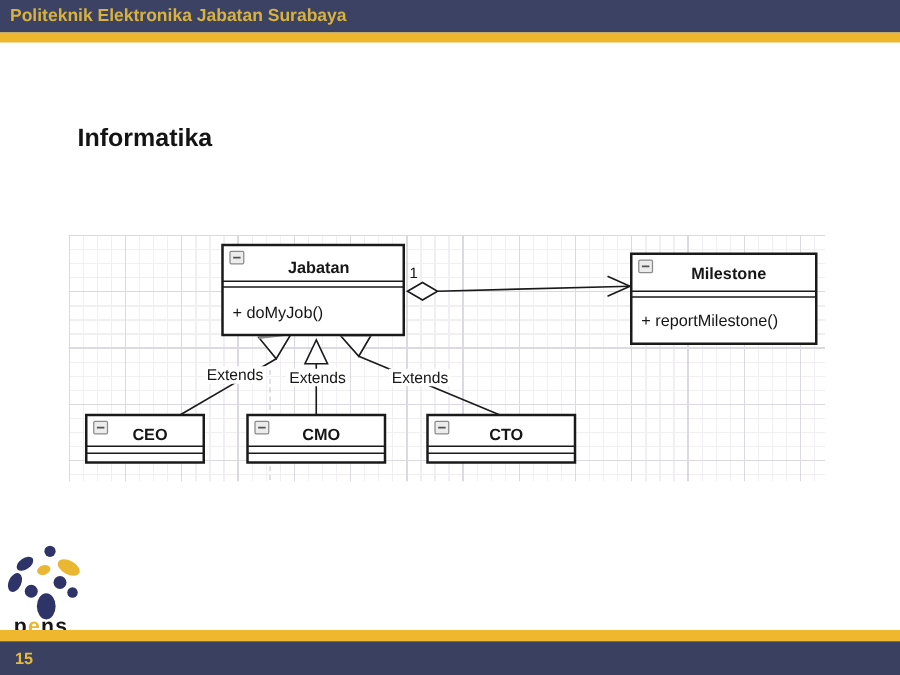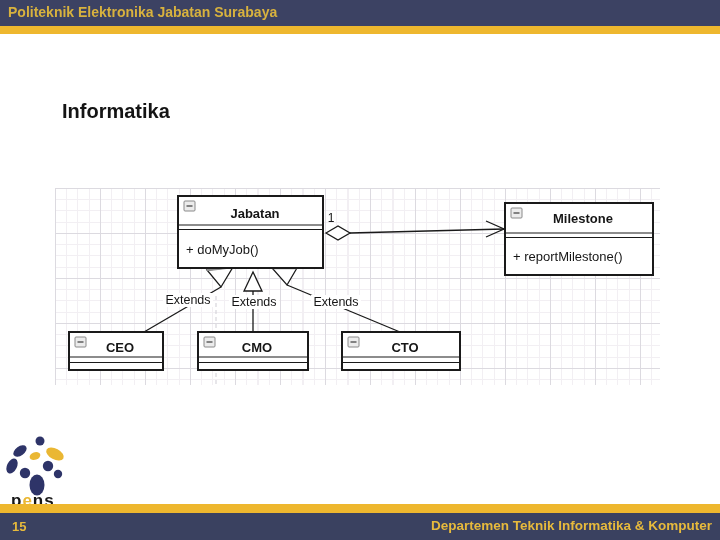--- a/index.html
+++ b/index.html
@@ -145,16 +145,15 @@
         <circle cx="20" cy="39" r="5.2" fill="#2e3468"></circle>
         <ellipse cx="32" cy="51" rx="7.5" ry="10.5" fill="#2e3468"></ellipse>
       </g>
       <text x="6" y="72" font-size="17" font-weight="bold" letter-spacing="1" fill="#2e3468"><tspan>p</tspan><tspan fill="#eab733">e</tspan><tspan>ns</tspan></text>
     </svg>
   </div>
 
   <div class="bottomstripe"></div>
   <footer class="bottombar">
     <span class="pagenum">15</span>
-    <span class="dept">Departemen Teknik Informatika &amp; Komputer</span>
   </footer>
 
 </div>
 
 </body></html>

